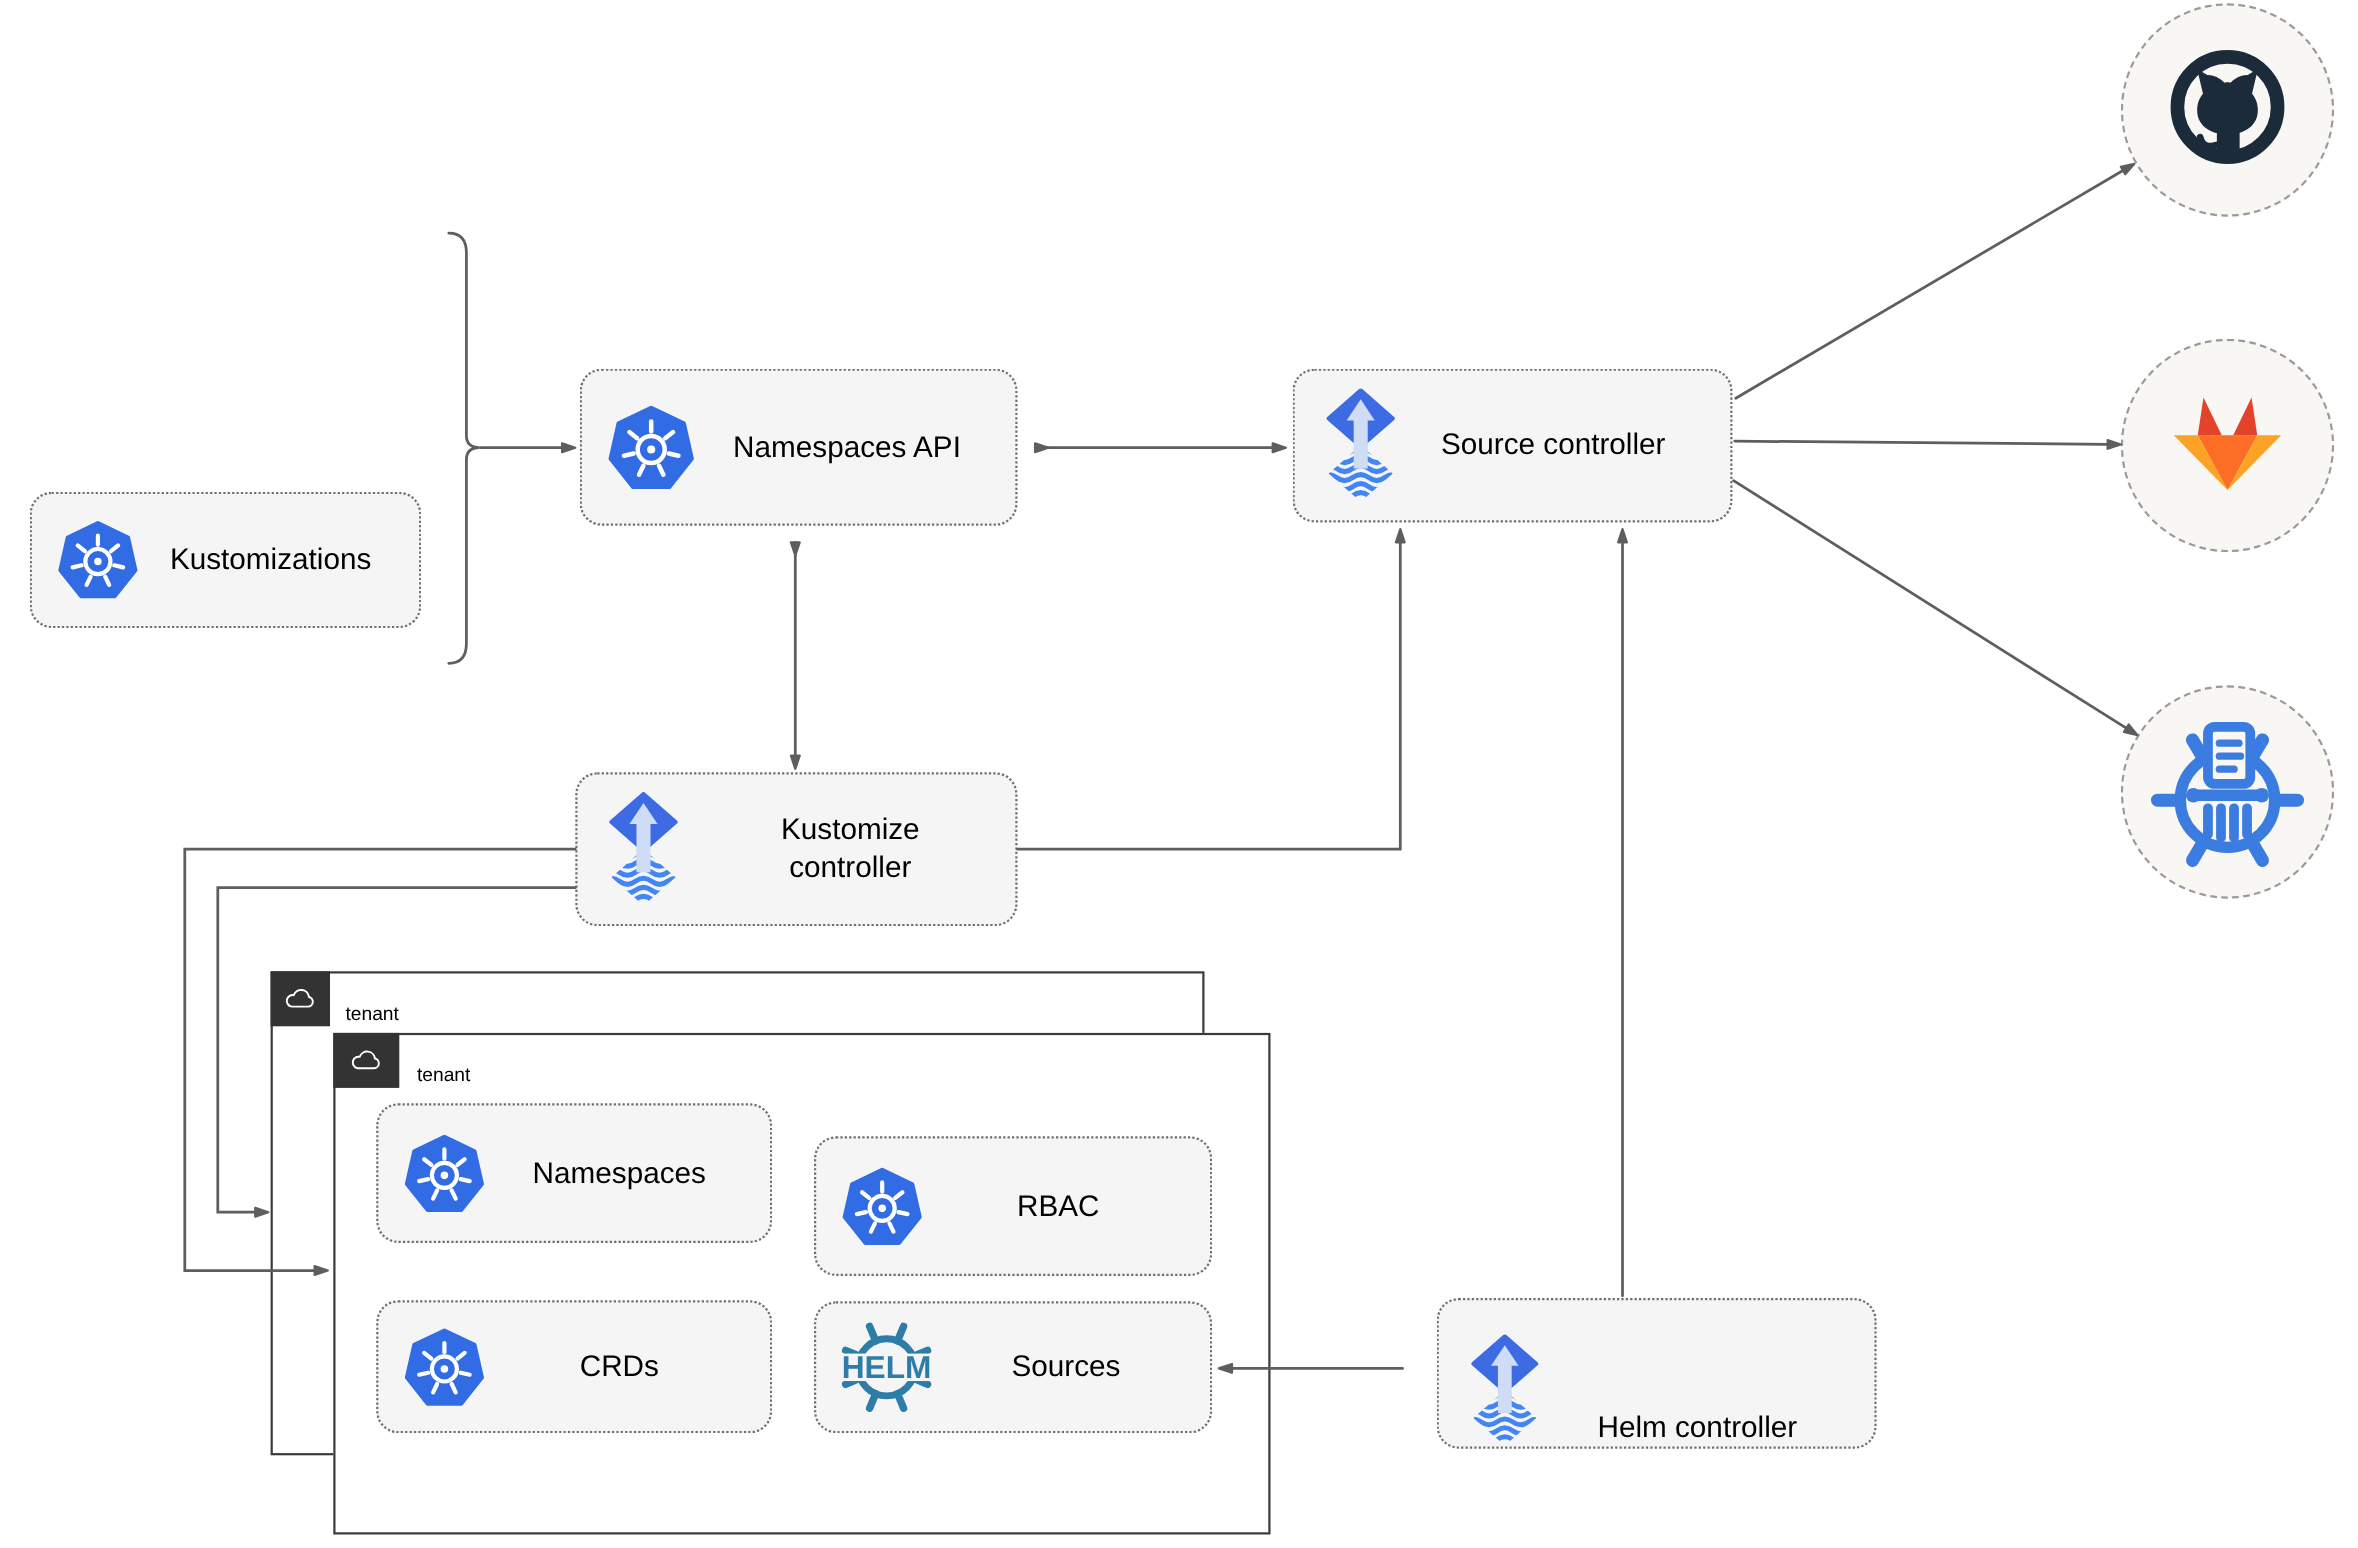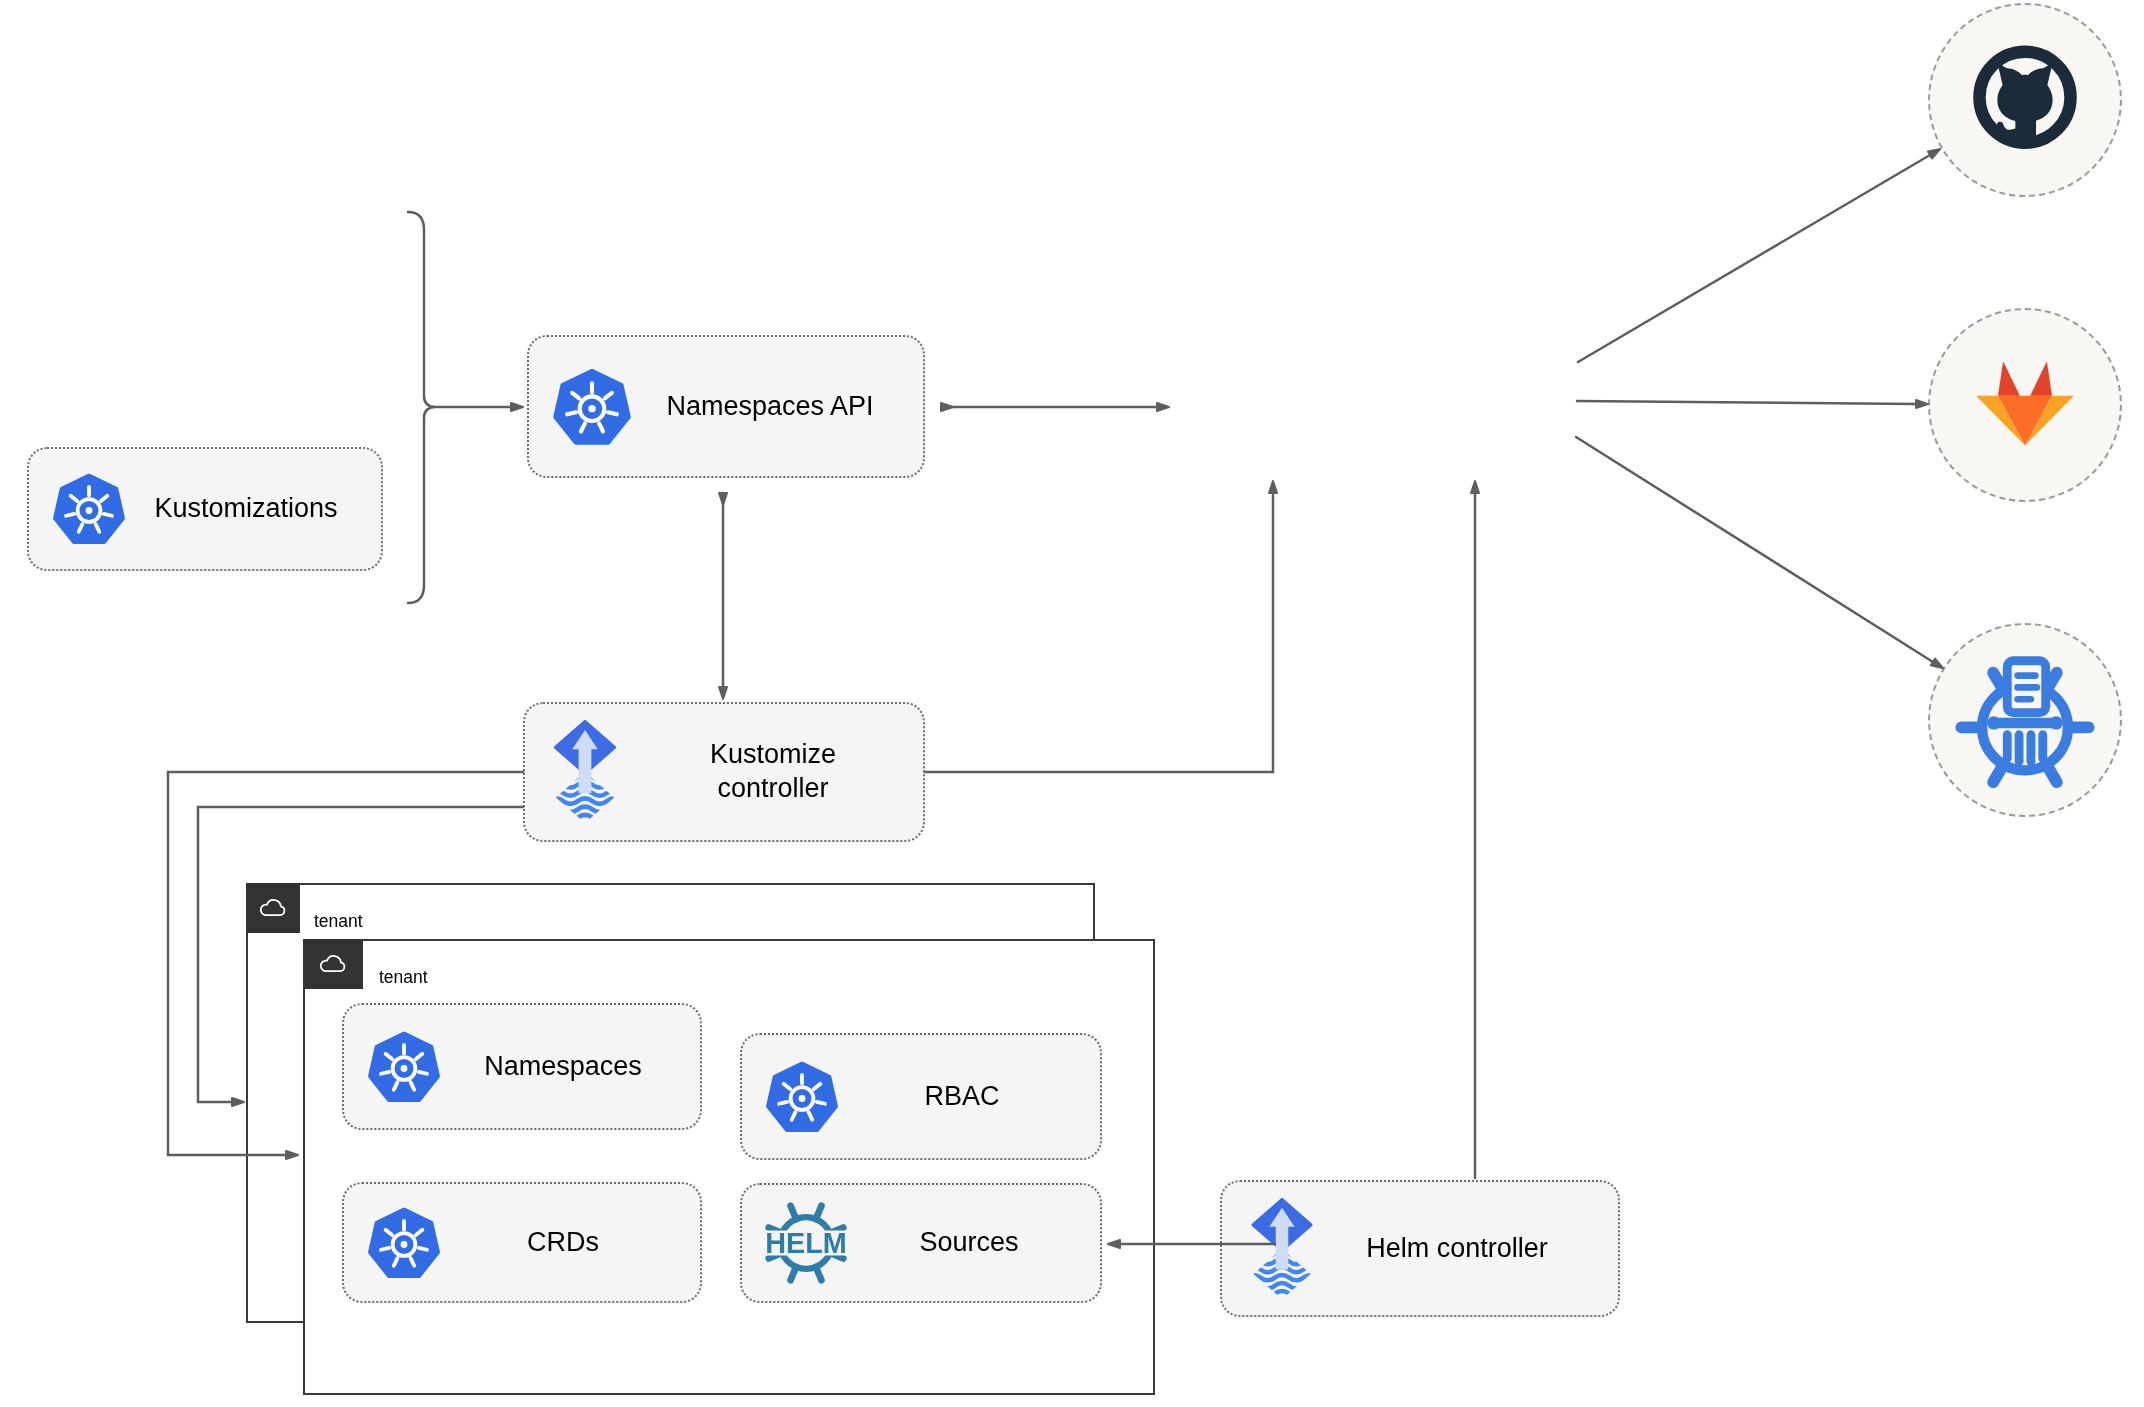--- a/index.html
+++ b/index.html
@@ -183,31 +183,39 @@
 
   <div class="node" style="left:527px; top:335px; width:398px; height:143px;">
     <span class="icon">
       <svg width="82" height="82" viewBox="0 0 100 100">
           <use href="#sym-k8s"></use>
         </svg>
       </span>
     <span class="label">Namespaces API</span>
   </div>
 
+  <div class="node ctrl" style="left:1175px; top:335px; width:400px; height:140px;">
+    <span class="icon" style="margin-left:28px;">
+      <svg width="64" height="104" viewBox="0 0 70 114">
+          <use href="#sym-flux"></use>
+        </svg>
+      </span>
+    <span class="label">Source controller</span>
+  </div>
 
   <div class="node ctrl" style="left:523px; top:702px; width:402px; height:140px;gap:24px;">
     <span class="icon" style="margin-left:28px;">
       <svg width="64" height="104" viewBox="0 0 70 114">
           <use href="#sym-flux"></use>
         </svg>
       </span>
     <span class="label">Kustomize controller</span>
   </div>
 
-  <div class="node ctrl" style="left:1220px; top:1180px; width:400px; height:137px;">
+  <div class="node ctrl" style="left:1306px; top:1180px; width:400px; height:137px;align-items:flex-end;">
     <span class="icon" style="margin-left:28px;">
       <svg width="64" height="102" viewBox="0 0 70 114">
           <use href="#sym-flux"></use>
         </svg>
       </span>
     <span class="label">Helm controller</span>
   </div>
 
   <div class="node" style="left:342px; top:1003px; width:360px; height:127px;">
     <span class="icon">

